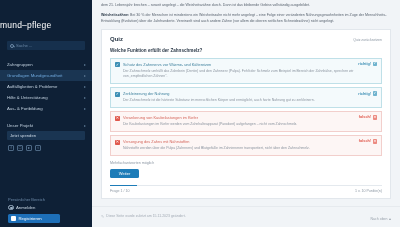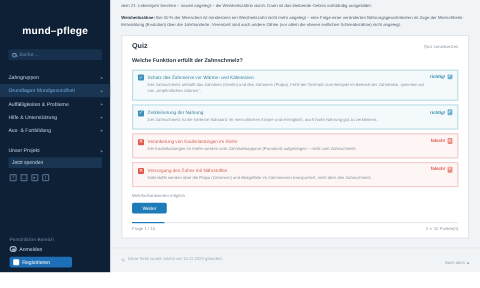--- a/index.html
+++ b/index.html
@@ -13,22 +13,22 @@
 
   
   #sidebar {
     width: 92px; height: 227px; flex: 0 0 92px;
     background: #0e2036;
     display: flex; flex-direction: column;
     padding: 0 0 4px 0;
     position: relative;
   }
   .logo {
-    color: #ffffff; font-weight: bold; font-size: 8.5px;
-    letter-spacing: .2px; text-align: center;
+    color: #ffffff; font-weight: normal; font-size: 8.5px;
+    letter-spacing: .2px; 
     margin: 20px 0 11px 0;
   }
   .search-box {
     margin: 0 7px 9px 7px; height: 9px;
     background: #16304d; border-radius: 1px;
     display: flex; align-items: center; padding: 0 3px;
     gap: 2px;
   }
   .search-box .mag {
     width: 4px; height: 4px; border: .7px solid #6d8aa8;

